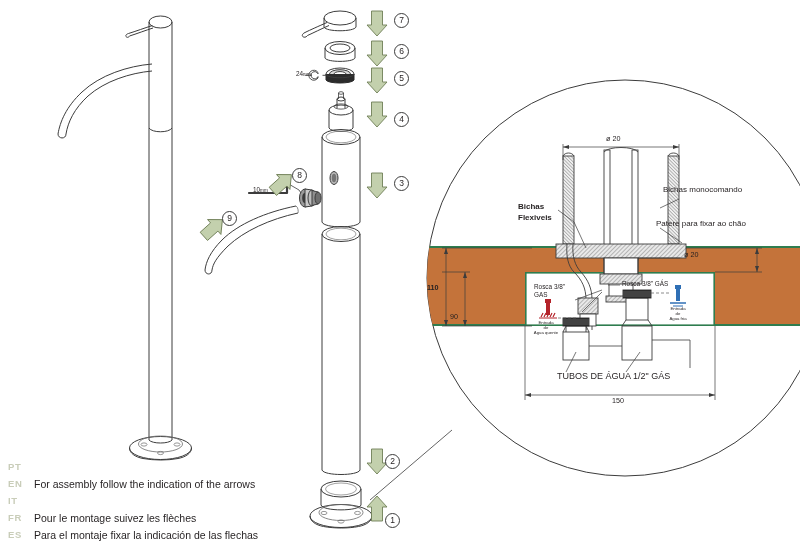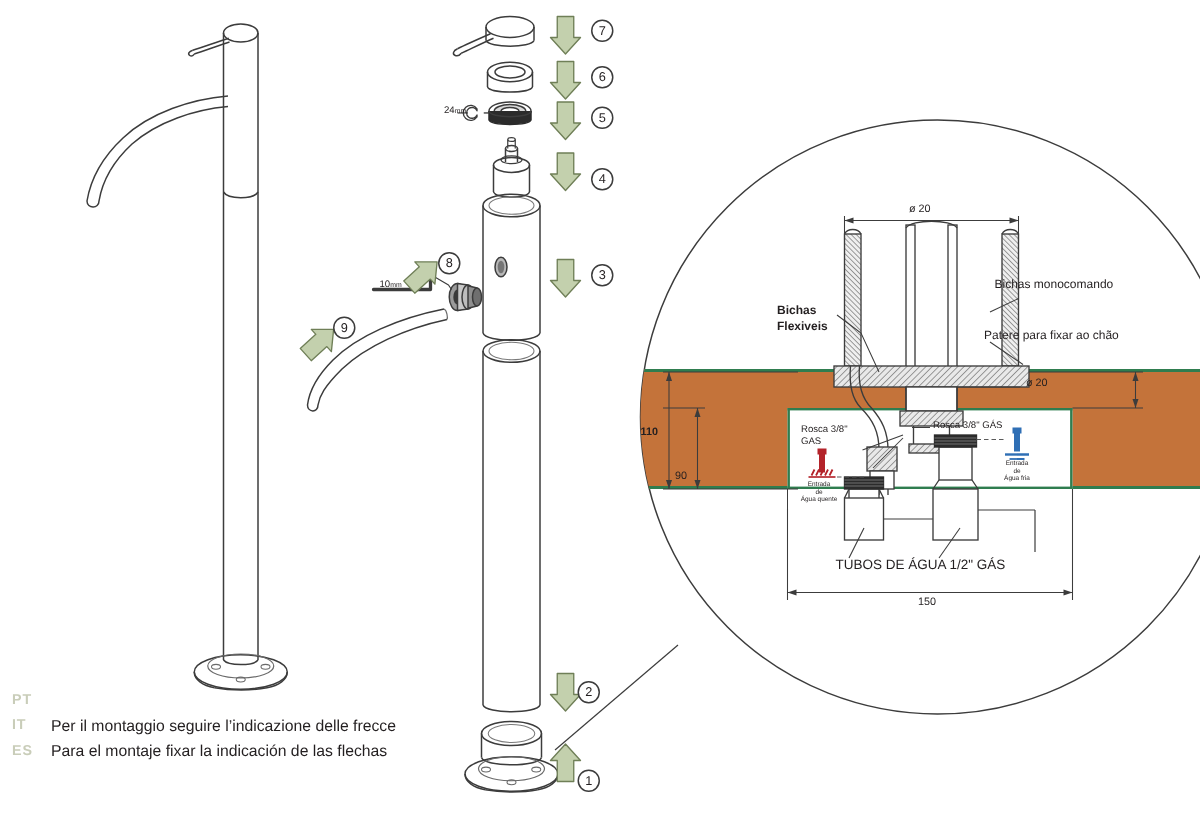--- a/index.html
+++ b/index.html
@@ -408,22 +408,29 @@
   <div class="tlabel dim" style="left:807px;top:253px;">20</div>
   <div class="tlabel dim" style="left:427px;top:283px;font-weight:bold;">110</div>
   <div class="tlabel dim" style="left:450px;top:312px;">90</div>
   <div class="tlabel dim" style="left:612px;top:396px;">150</div>
 
   <div id="legend">
     <div class="legend-row">
       <span class="legend-code">PT</span>
     </div>
     <div class="legend-row">
+      <span class="legend-code">EN</span>
+      <span class="legend-text">For assembly follow the indication of the arrows</span>
+    </div>
+    <div class="legend-row">
       <span class="legend-code">IT</span>
-      <span class="legend-text">Per il montaggio seguire l’indicazione delle frecce</span>
+    </div>
+    <div class="legend-row">
+      <span class="legend-code">FR</span>
+      <span class="legend-text">Pour le montage suivez les flèches</span>
     </div>
     <div class="legend-row">
       <span class="legend-code">ES</span>
       <span class="legend-text">Para el montaje fixar la indicación de las flechas</span>
     </div>
   </div>
 
 </div>
 
 </body></html>

